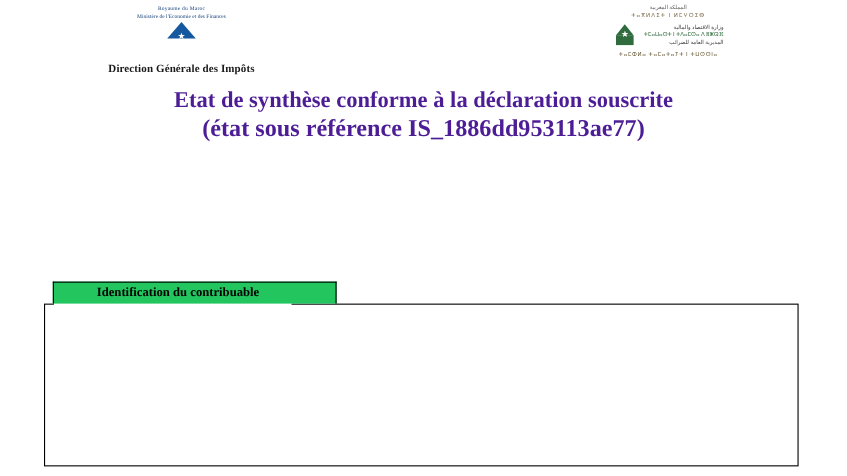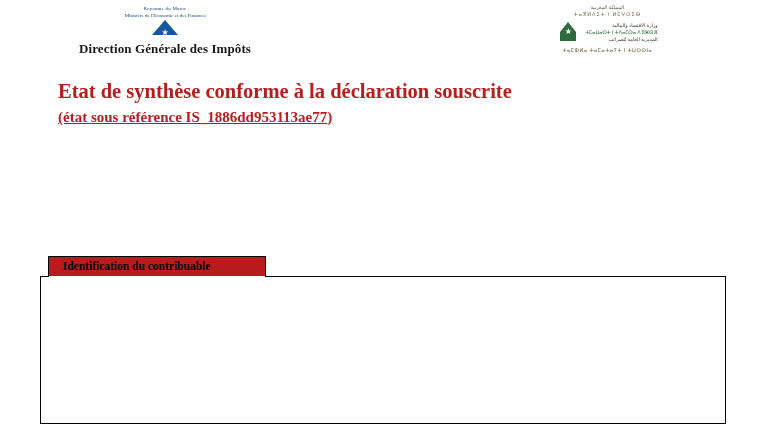--- a/index.html
+++ b/index.html
@@ -63,24 +63,24 @@
     position: absolute;
     left: 50%;
     top: 9px;
     transform: translateX(-50%);
     color: #ffffff;
     font-size: 8px;
     line-height: 8px;
   }
   .dgi-label {
     font-family: "Liberation Serif", serif;
-    font-size: 13px;
+    font-size: 10px;
     font-weight: bold;
     color: #1a1a1a;
-    margin-top: 3px;
+    margin-top: 19px;
     letter-spacing: .1px;
   }
 
   .logo-right {
     position: absolute;
     right: 70px;
     top: 4px;
     width: 185px;
     text-align: center;
     direction: rtl;
@@ -148,44 +148,45 @@
     letter-spacing: .6px;
     margin-top: 3px;
   }
 
   
   .doc-title {
     position: absolute;
     left: 0;
     right: 0;
     top: 78px;
+    text-align: center;
     font-family: "Liberation Serif", serif;
     font-weight: bold;
     font-size: 20.5px;
     line-height: 26px;
-    color: #b91c1c;
+    color: #4c1d95;
     padding: 0 58px;
   }
   .doc-title .l3 {
-    font-size: 15px;
-    text-decoration: underline;
+    font-size: 22px;
   }
 
   
   .ident-tab {
     position: absolute;
     left: 48px;
     top: 256px;
-    width: 218px;
+    width: 258px;
     height: 20px;
     border: 1px solid #000000;
     border-bottom: none;
-    background: #b91c1c;
+    background: #22c55e;
     box-sizing: border-box;
     z-index: 3;
+    padding-left: 25px;
   }
   .ident-tab-label {
     font-family: "Liberation Serif", serif;
     font-size: 11.5px;
     font-weight: bold;
     padding: 3px 0 0 14px;
     display: block;
     color: #000;
   }
   .ident-box {

